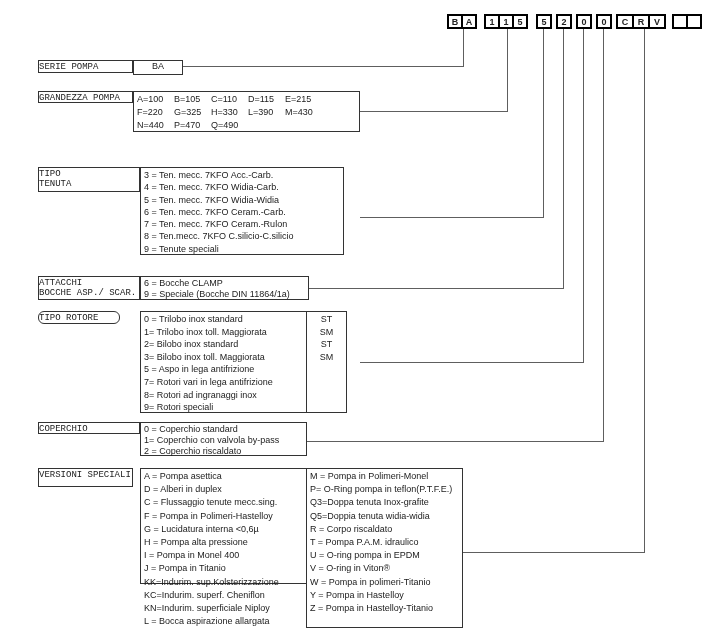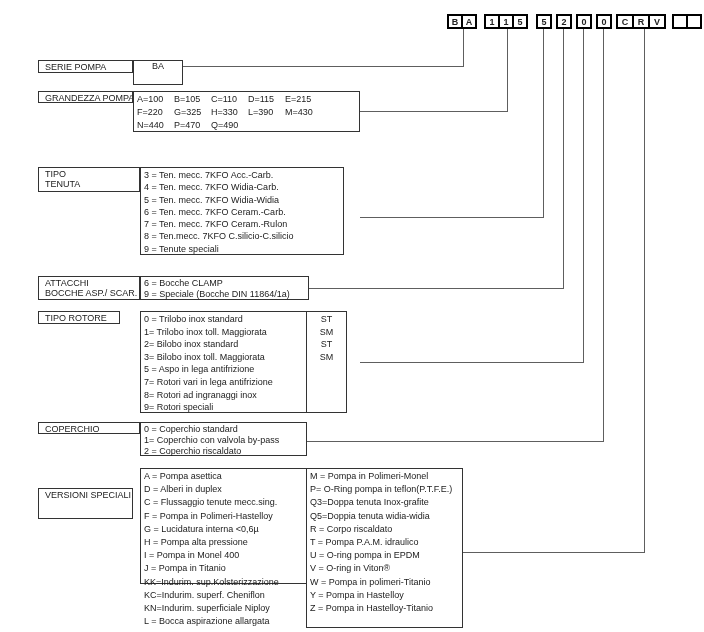--- a/index.html
+++ b/index.html
@@ -12,21 +12,21 @@
   .code-group{position:absolute;top:14px;display:flex;}
   .code-box{
     width:12px;height:11px;border:2px solid #000;background:#fff;
     display:flex;align-items:center;justify-content:center;
     font-size:9px;font-weight:600;color:#222;margin-left:-2px;
   }
   .code-box:first-child{margin-left:0;}
   .code-box.wide{width:14px;}
   
   .box{position:absolute;border:1px solid #333;background:#fff;box-sizing:border-box;}
-  .lbl{padding:1px 6px;line-height:10px;white-space:nowrap;overflow:hidden;}
+  .lbl{padding:1px 0;line-height:10px;white-space:nowrap;overflow:hidden;font-family:Liberation Mono, monospace;}
   .rows{padding:1px 0 0 3px;}
   .row{white-space:nowrap;overflow:hidden;}
   
   .gcell{display:inline-block;width:37px;white-space:nowrap;}
   
   .conn{position:absolute;background:#5e5e5e;}
   .conn.v{width:1px;}
   .conn.h{height:1px;}
   .tagrow{text-align:center;}
 </style>
@@ -76,21 +76,21 @@
 
   <div class="conn h" style="left:183px;top:66px;width:281px;"></div>
   <div class="conn h" style="left:360px;top:111px;width:148px;"></div>
   <div class="conn h" style="left:360px;top:217px;width:184px;"></div>
   <div class="conn h" style="left:309px;top:288px;width:255px;"></div>
   <div class="conn h" style="left:360px;top:362px;width:224px;"></div>
   <div class="conn h" style="left:307px;top:441px;width:297px;"></div>
   <div class="conn h" style="left:463px;top:552px;width:182px;"></div>
 
   <div class="box lbl" style="left:38px;top:60px;width:95px;height:13px;">SERIE POMPA</div>
-  <div class="box" style="left:133px;top:60px;width:50px;height:25px;text-align:center;line-height:11px;">BA</div>
+  <div class="box" style="left:133px;top:60px;width:50px;height:15px;text-align:center;line-height:11px;">BA</div>
 
   <div class="box lbl" style="left:38px;top:91px;width:95px;height:12px;">GRANDEZZA POMPA</div>
   <div class="box rows" style="left:133px;top:91px;width:227px;height:41px;line-height:13px;">
     <div class="row">
       <span class="gcell">A=100</span><span class="gcell">B=105</span><span class="gcell">C=110</span><span class="gcell">D=115</span><span class="gcell">E=215</span>
     </div>
     <div class="row">
       <span class="gcell">F=220</span><span class="gcell">G=325</span><span class="gcell">H=330</span><span class="gcell">L=390</span><span class="gcell">M=430</span>
     </div>
     <div class="row">
@@ -114,21 +114,21 @@
 
   <div class="box lbl" style="left:38px;top:276px;width:102px;height:24px;">
     <div>ATTACCHI</div>
     <div>BOCCHE ASP./ SCAR.</div>
   </div>
   <div class="box rows" style="left:140px;top:276px;width:169px;height:24px;line-height:11px;">
     <div class="row">6 = Bocche CLAMP</div>
     <div class="row">9 =  Speciale (Bocche DIN 11864/1a)</div>
   </div>
 
-  <div class="box lbl" style="left:38px;top:311px;width:82px;height:13px;">TIPO ROTORE</div>
+  <div class="box lbl" style="left:38px;top:311px;width:82px;height:13px;border-radius:6px;">TIPO ROTORE</div>
   <div class="box rows" style="left:140px;top:311px;width:167px;height:102px;line-height:12.6px;">
     <div class="row">0 = Trilobo inox standard</div>
     <div class="row">1= Trilobo inox toll. Maggiorata</div>
     <div class="row">2= Bilobo inox standard</div>
     <div class="row">3= Bilobo inox toll. Maggiorata</div>
     <div class="row">5 = Aspo in lega antifrizione</div>
     <div class="row">7= Rotori vari in lega antifrizione</div>
     <div class="row">8= Rotori ad ingranaggi inox</div>
     <div class="row">9= Rotori speciali</div>
   </div>
@@ -139,21 +139,21 @@
     <div class="tagrow">SM</div>
   </div>
 
   <div class="box lbl" style="left:38px;top:422px;width:102px;height:12px;">COPERCHIO</div>
   <div class="box rows" style="left:140px;top:422px;width:167px;height:34px;line-height:11px;">
     <div class="row">0 = Coperchio standard</div>
     <div class="row">1= Coperchio con valvola by-pass</div>
     <div class="row">2 = Coperchio riscaldato</div>
   </div>
 
-  <div class="box lbl" style="left:38px;top:488px;width:95px;height:31px;">VERSIONI SPECIALI</div>
+  <div class="box lbl" style="left:38px;top:468px;width:95px;height:19px;">VERSIONI SPECIALI</div>
   <div class="box rows" style="left:140px;top:468px;width:167px;height:116px;line-height:13.2px;">
     <div class="row">A = Pompa asettica</div>
     <div class="row">D = Alberi in duplex</div>
     <div class="row">C = Flussaggio tenute mecc.sing.</div>
     <div class="row">F = Pompa in Polimeri-Hastelloy</div>
     <div class="row">G = Lucidatura interna &lt;0,6µ</div>
     <div class="row">H = Pompa alta pressione</div>
     <div class="row">I = Pompa in Monel 400</div>
     <div class="row">J = Pompa in Titanio</div>
     <div class="row">KK=Indurim. sup.Kolsterizzazione</div>

